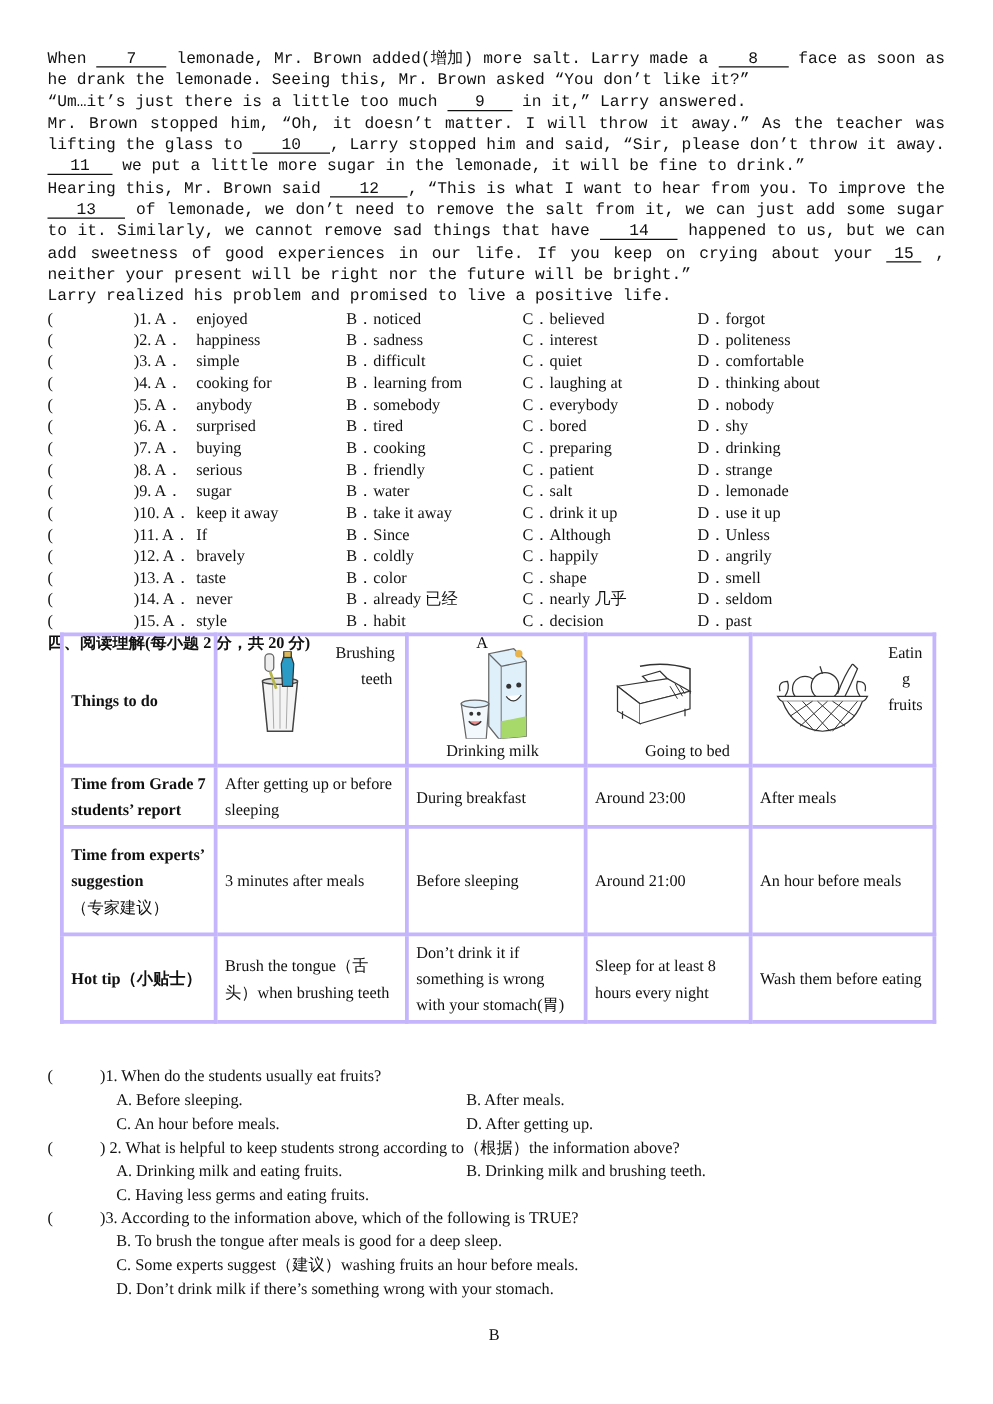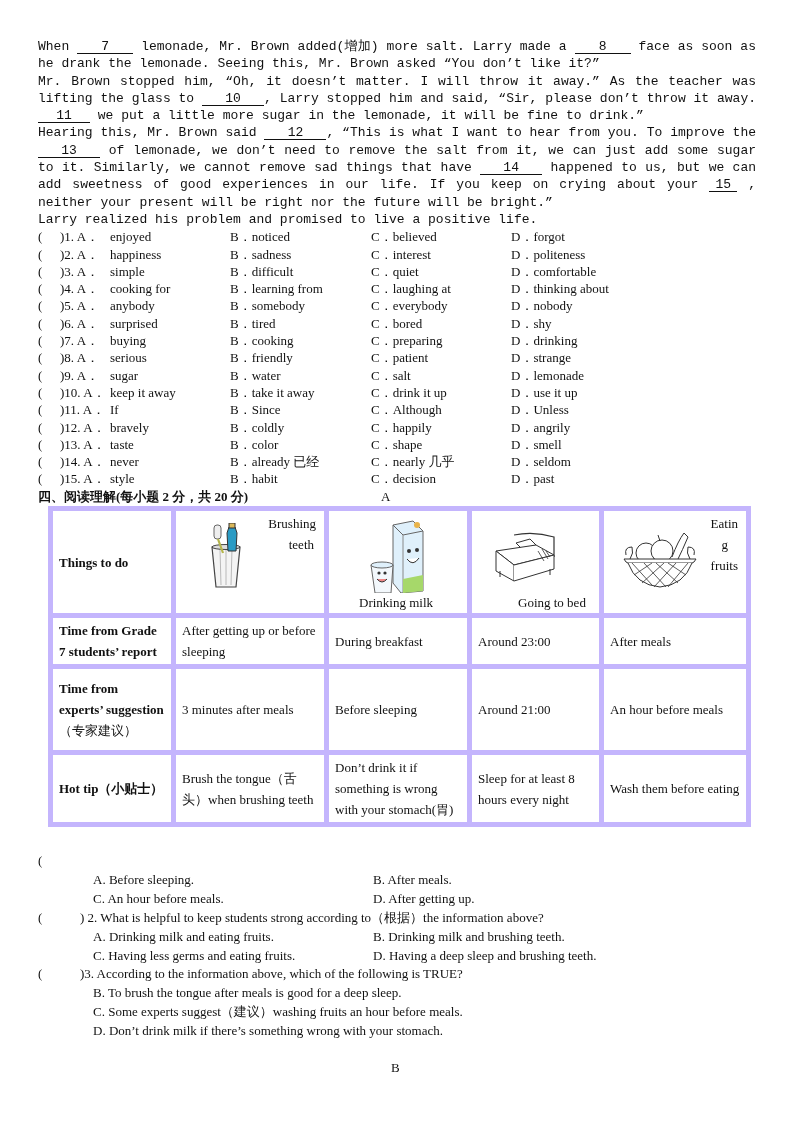--- a/index.html
+++ b/index.html
@@ -8,31 +8,31 @@
     font-family: "Liberation Serif", "DejaVu Serif", serif;
     font-size: 13px; color: #111;
   }
   .page { position: absolute; left: 38px; top: 38px; width: 718px; }
   .para { line-height: 17.3px; text-align: justify; margin: 0; font-family: Liberation Mono, monospace; }
   .blank { display: inline-block; border-bottom: 1px solid #111; text-align: center; line-height: 13px; padding: 0 2px; } .w48 { min-width: 48px; } .w50 { min-width: 52px; } .w58 { min-width: 58px; } .w30 { min-width: 24px; }
 
   .opts { margin-top: 0; }
   .opt-row { display: flex; height: 17.3px; line-height: 17.3px; }
   .opt-row .paren { width: 22px; }
-  .opt-row .num { width: 50px; white-space: nowrap; }
+  .opt-row .num { width: 50px; white-space: nowrap; margin-left: 47px; }
   .opt-row .colA { width: 120px; white-space: nowrap; }
   .opt-row .col { width: 141px; white-space: nowrap; }
   .opt-row .colB { width: 141px; white-space: nowrap; }
   .opt-row .colC { width: 140px; white-space: nowrap; }
 
   .section-title { position: relative; height: 17px; line-height: 17px; font-weight: bold; }
   .section-title .passage { position: absolute; left: 343px; font-weight: normal; }
 
   table.info { position: absolute; left: 48px; top: 506px; border-collapse: collapse; width: 698px; table-layout: fixed; }
-  table.info td { border: 5px solid #c4b5fd; vertical-align: middle; padding: 2px 6px; font-size: 13px; line-height: 21px; }
+  table.info td { border: 3px solid #c4b5fd; vertical-align: middle; padding: 2px 6px; font-size: 13px; line-height: 21px; }
   table.info td.head { font-weight: bold; }
   .img-cell { position: relative; height: 102px; padding: 0 !important; }
   .img-cell .lbl { position: absolute; font-size: 13px; line-height: 21px; }
   .img-cell svg { position: absolute; }
   .just { text-align: justify; text-align-last: left; }
 
   .q { position: absolute; left: 38px; width: 720px; }
   .q .line { height: 19px; line-height: 19px; white-space: nowrap; position: relative; }
   .q .paren { position: absolute; left: 0; }
   .q .qtext { position: absolute; left: 42px; }
@@ -43,20 +43,25 @@
 </head>
 <body>
 
 <div class="page">
   <p class="para">
     <span>When</span>
     <span class="blank w50">7</span>
     <span>lemonade, Mr. Brown added(增加) more salt. Larry made a</span>
     <span class="blank w50">8</span>
     <span>face as soon as he drank the lemonade. Seeing this, Mr. Brown asked “You don’t like it?”</span>
+  </p>
+  <p class="para">
+    <span>“Um…it’s just there is a little too much</span>
+    <span class="blank w48">9</span>
+    <span>in it,” Larry answered.</span>
   </p>
   <p class="para">
     <span>Mr. Brown stopped him, “Oh, it doesn’t matter. I will throw it away.” As the teacher was lifting the glass to</span>
     <span class="blank w58">10</span><span>, Larry stopped him and said, “Sir, please don’t throw it away.</span>
     <span class="blank w48">11</span>
     <span>we put a little more sugar in the lemonade, it will be fine to drink.”</span>
   </p>
   <p class="para">
     <span>Hearing this, Mr. Brown said</span>
     <span class="blank w58">12</span><span>, “This is what I want to hear from you. To improve the</span>
@@ -292,20 +297,21 @@
     <td>Don’t drink it if something is wrong with your stomach(胃)</td>
     <td>Sleep for at least 8 hours every night</td>
     <td>Wash them before eating</td>
   </tr>
 </tbody>
   </table>
 
 <div class="q" style="top:851px;">
   <div class="line">
       <span class="paren">(</span>
+      <span class="qtext">)1. When do the students usually eat fruits?</span>
     </div>
   <div class="line">
       <span class="qa">A. Before sleeping.</span>
       <span class="qb">B. After meals.</span>
     </div>
   <div class="line">
       <span class="qa">C. An hour before meals.</span>
       <span class="qb">D. After getting up.</span>
     </div>
 </div>
@@ -313,21 +319,20 @@
   <div class="line">
       <span class="paren">(</span>
       <span class="qtext">) 2. What is helpful to keep students strong according to（根据）the information above?</span>
     </div>
   <div class="line">
       <span class="qa">A. Drinking milk and eating fruits.</span>
       <span class="qb">B. Drinking milk and brushing teeth.</span>
     </div>
   <div class="line">
       <span class="qa">C. Having less germs and eating fruits.</span>
-      <span class="qb">D. Having a deep sleep and brushing teeth.</span>
     </div>
 </div>
 <div class="q" style="top:964px;">
   <div class="line">
       <span class="paren">(</span>
       <span class="qtext">)3. According to the information above, which of the following is TRUE?</span>
     </div>
   <div class="line">
       <span class="qa">B. To brush the tongue after meals is good for a deep sleep.</span>
     </div>

